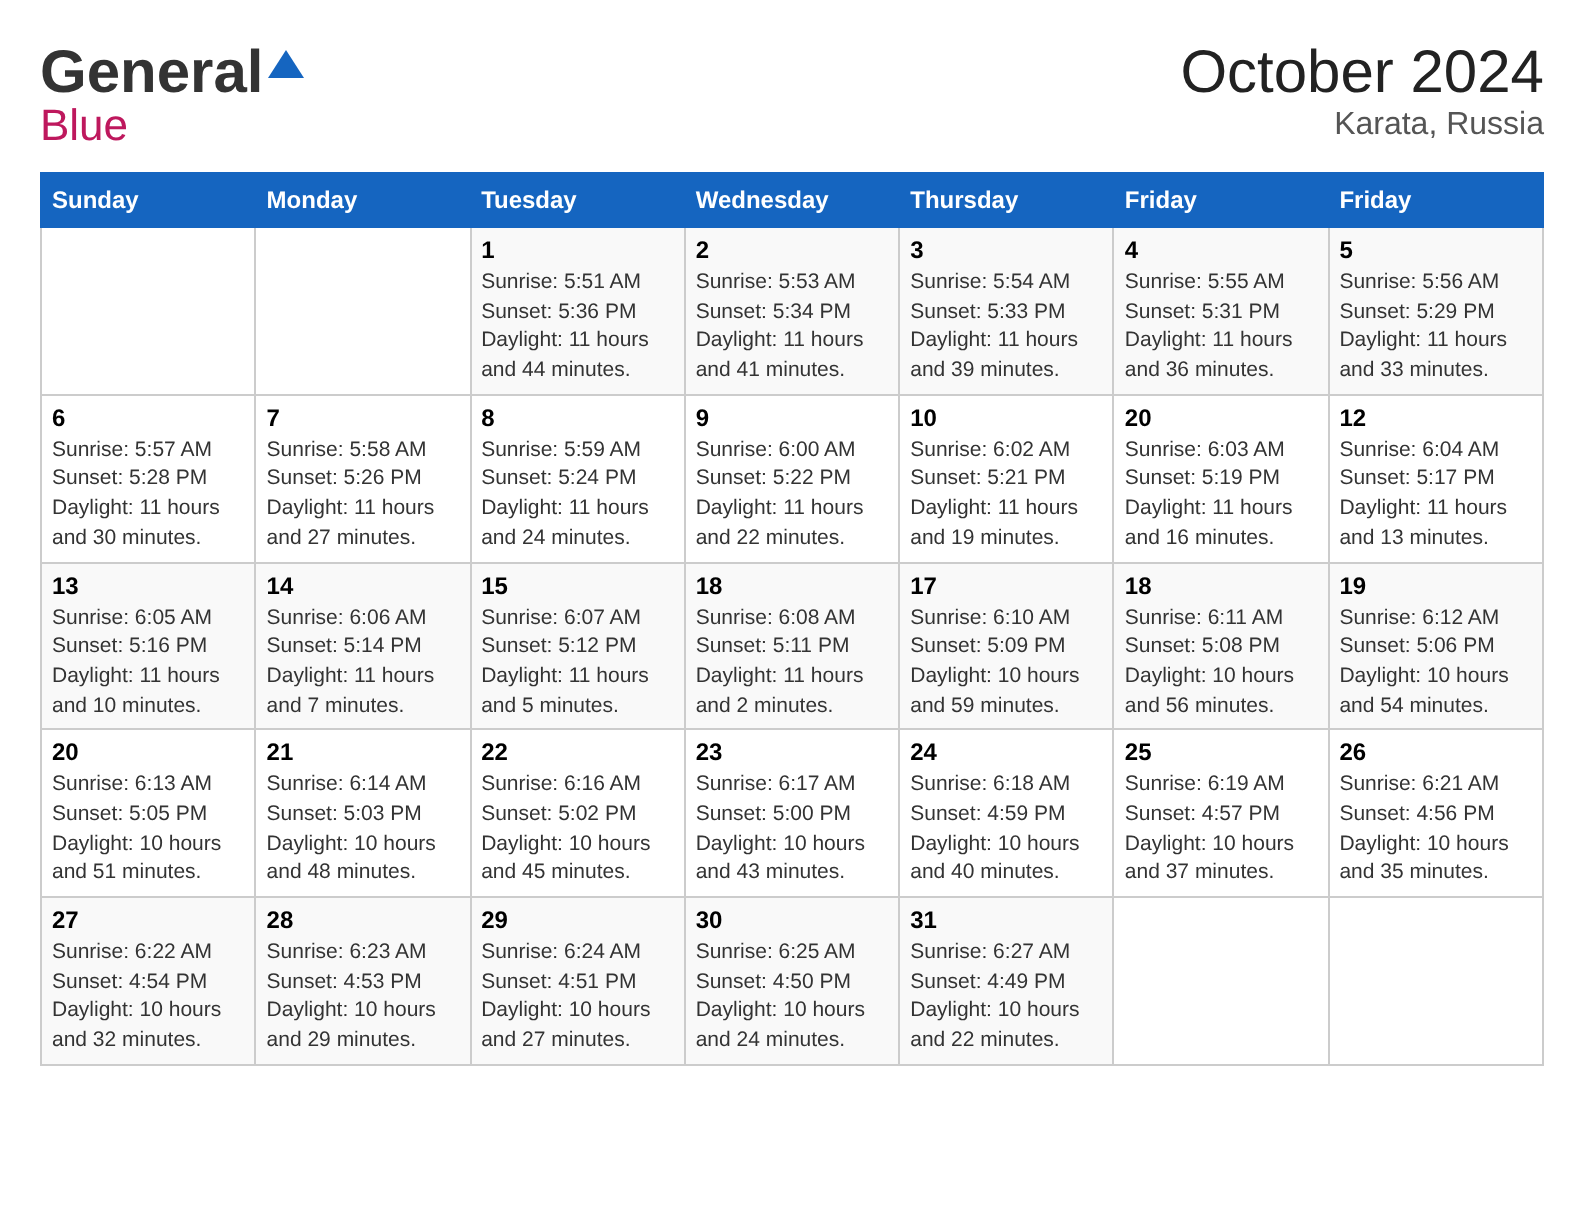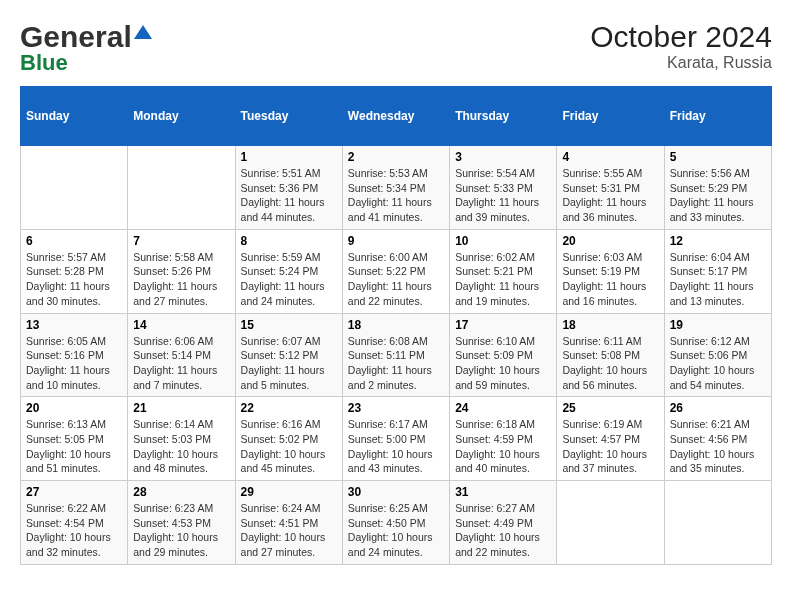--- a/index.html
+++ b/index.html
@@ -37,21 +37,21 @@
     }
     table {
       width: 100%;
       border-collapse: collapse;
       font-size: 11px;
     }
     thead tr th {
       background-color: #1565c0;
       color: #fff;
       text-align: left;
-      padding: 22px 5px;
+      padding: 6px 5px;
       font-size: 12px;
       font-weight: bold;
       border: 1px solid #1565c0;
     }
     tbody tr td {
       border: 1px solid #ccc;
       vertical-align: top;
       padding: 4px 5px;
       width: 107px;
       min-height: 80px;
@@ -78,21 +78,21 @@
 <body>
 
 <div class="header">
   <div class="logo">
     <div style="display:flex;align-items:center;">
       <span class="logo-general" style="font-size:30px;font-weight:bold;color:#333;text-align:right;">General</span>
       <svg width="18" height="20" viewBox="0 0 18 20" style="margin-left:2px;margin-top:-4px;">
         <polygon points="9,0 18,14 0,14" fill="#1565c0"></polygon>
       </svg>
     </div>
-    <span class="logo-blue" style="font-size:22px;font-weight:bold;color:#15803d;margin-top:-4px;">Blue</span>
+    <span class="logo-blue" style="font-size:22px;font-weight:normal;color:#be185d;margin-top:-4px;">Blue</span>
   </div>
   <div class="title-block">
     <div class="month-title">October 2024</div>
     <div class="location">Karata, Russia</div>
   </div>
 </div>
 
 <table>
   <thead>
     <tr>

